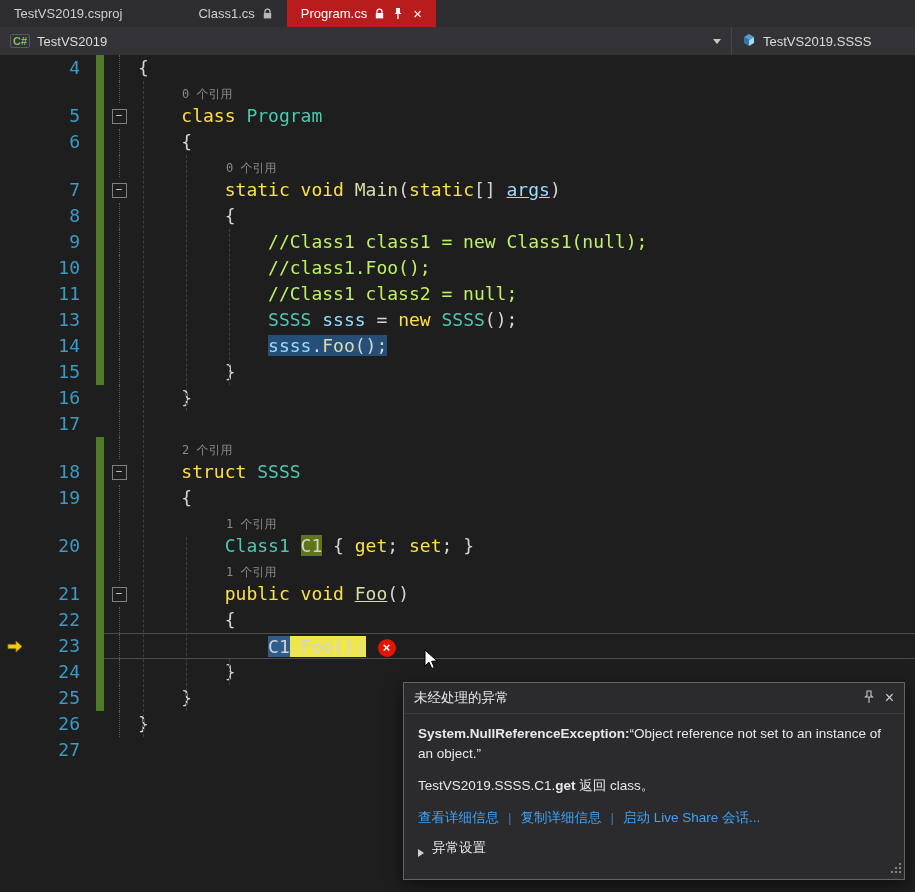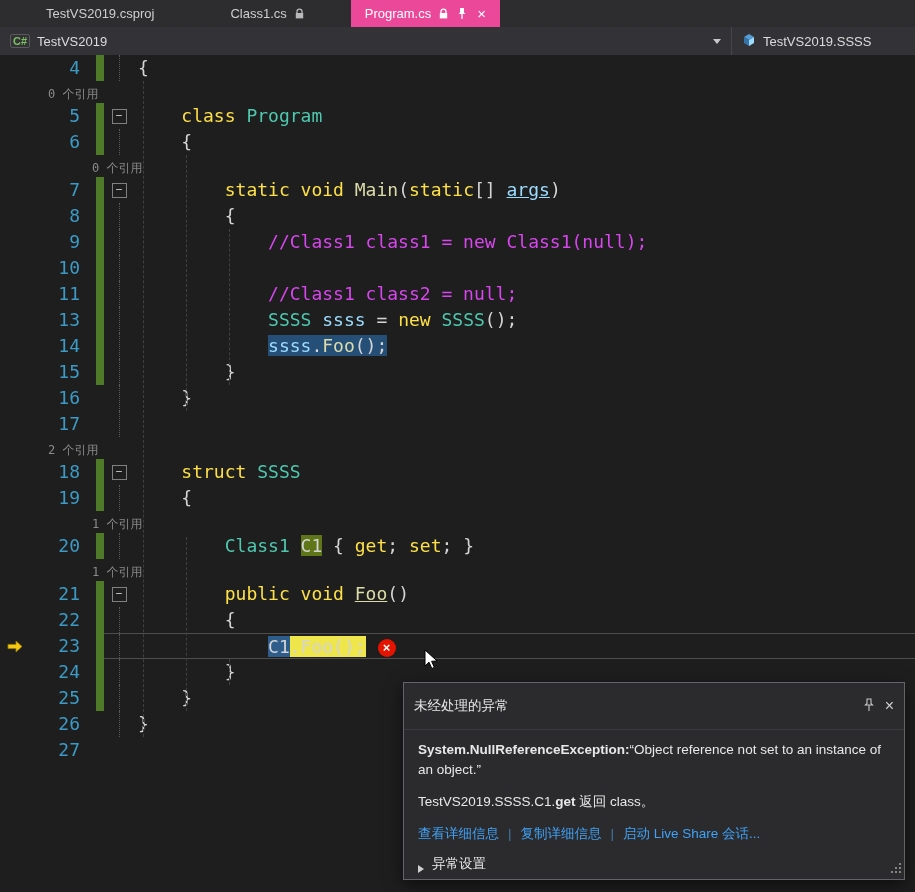--- a/index.html
+++ b/index.html
@@ -2,57 +2,57 @@
 <html><head>
 <meta charset="utf-8">
 <style>
   html,body{margin:0;padding:0;background:#111;}
   .vs{position:relative;width:915px;height:892px;background:#1E1E1E;overflow:hidden;
       font-family:"Liberation Sans",sans-serif;}
 
   
   .tabstrip{height:27px;background:#2D2D30;display:flex;align-items:stretch;
             font-size:13px;color:#CFCFCF;}
-  .tab{display:flex;align-items:center;gap:7px;padding:0 14px;cursor:default;white-space:nowrap;margin-left:32px;}
+  .tab{display:flex;align-items:center;gap:7px;padding:0 14px;cursor:default;white-space:nowrap;}
   .tab-gap{margin-left:48px;}
-  .tab.active{background:#ec4899;color:#FFFFFF;}
+  .tab.active{background:#b91c1c;color:#FFFFFF;}
   .ticon{display:inline-flex;align-items:center;}
   .tclose{font-size:15px;line-height:15px;color:#FFFFFF;margin-left:2px;}
 
   
   .navbar{height:28px;background:#333337;display:flex;align-items:stretch;font-size:13px;color:#DCDCDC;}
   .nav-left{width:711px;display:flex;align-items:center;gap:7px;padding:0 10px;position:relative;}
   .chev{position:absolute;right:10px;width:0;height:0;border-left:4px solid transparent;
         border-right:4px solid transparent;border-top:5px solid #C8C8C8;}
   .nav-div{width:1px;background:#46464A;}
   .nav-right{flex:1;display:flex;align-items:center;gap:7px;padding:0 10px;}
   .csicon{font-weight:bold;font-size:11px;color:#7CC15F;border:1px solid #5a5a5e;padding:0 2px;border-radius:2px;}
 
   
   .editor{position:relative;height:837px;background:#1E1E1E;overflow:hidden;}
   .crow{display:flex;height:26px;line-height:26px;
         font-family:"DejaVu Sans Mono",monospace;font-size:18px;}
-  .crow.lens{height:22px;line-height:22px;flex-direction:column;}
+  .crow.lens{height:22px;line-height:22px;}
   .bp{width:30px;flex:none;display:flex;align-items:center;justify-content:center;}
   .ln{width:66px;flex:none;text-align:right;padding-right:16px;box-sizing:border-box;color:#3C9BC6;}
   .bar{width:8px;flex:none;}
   .bar.green{background:#4F7A28;}
   .fold{width:30px;flex:none;display:flex;align-items:center;justify-content:center;}
   .fbox{width:13px;height:13px;border:1px solid #808080;background:#1E1E1E;color:#C8C8C8;
         font-size:11px;line-height:11px;text-align:center;}
   .fline{width:0;height:100%;border-left:1px dotted #5A5A5A;}
   .codec{flex:1;white-space:pre;padding-left:4px;position:relative;}
   .crow.cur .codec,.crow.cur .fold{border-top:1px solid #4E4E4E;border-bottom:1px solid #4E4E4E;box-sizing:border-box;}
 
   .sg.t{color:#D4D4D4;}
   .sg.kw{color:#fde047;}
   .sg.ty{color:#4EC9B0;}
   .sg.me{color:#DCDCAA;}
   .sg.va{color:#9CDCFE;}
-  .sg.cm{color:#d946ef;}
+  .sg.cm{color:#bef264;}
   .sg.cl{color:#8A8A8A;font-size:12px;}
   .ind1{padding-left:44px;display:inline-block;}
   .ind2{padding-left:88px;display:inline-block;}
   .sel{background:#264F78;}
   .hlg{background:#5F7618;color:#EDEDED;}
   .c1b{background:#2E5D8C;color:#EDE272;}
   .yst{background:#EFE64C;color:#1A1A1A;}
   .und{text-decoration:underline;}
   .erricon{display:inline-block;width:18px;height:18px;border-radius:50%;background:#E51400;
            color:#fff;font-family:"Liberation Sans",sans-serif;font-weight:bold;font-size:13px;
@@ -62,21 +62,21 @@
   .g0{left:143px;top:26px;height:656px;}
   .g1a{left:186px;top:100px;height:256px;}
   .g1b{left:186px;top:482px;height:174px;}
   .g2a{left:229px;top:174px;height:156px;}
   .g2b{left:229px;top:604px;height:26px;}
 
   
   .popup{position:absolute;left:403px;top:682px;width:502px;height:198px;background:#2B2B2E;
          border:1px solid #63636A;box-shadow:0 5px 16px rgba(0,0,0,.55);z-index:10;
          box-sizing:border-box;color:#E8E8E8;font-size:13.5px;}
-  .phead{height:30px;display:flex;align-items:center;padding:8px 10px;gap:10px;
+  .phead{height:30px;display:flex;align-items:center;padding:0 10px;gap:10px;
          border-bottom:1px solid #3A3A3E;}
   .ptitle{flex:1;}
   .pbody{padding:4px 14px;}
   .msg{line-height:1.5;margin:6px 0 8px;}
   .msg b, .detail b{font-weight:bold;}
   .detail{margin:12px 0 14px;}
   .links{display:flex;align-items:center;gap:9px;color:#3FA2F7;margin:2px 0 12px;white-space:nowrap;}
   .lsep{color:#3E77AA;}
   .settings{display:flex;align-items:flex-end;gap:8px;color:#E8E8E8;}
   .tri{width:0;height:0;border-top:4px solid transparent;border-bottom:4px solid transparent;
@@ -215,21 +215,21 @@
           </span>
           <span class="codec"><span class="sg t">            </span><span class="sg cm">//Class1 class1 = new Class1(null);</span></span>
         </div>
         <div class="crow">
           <span class="bp"></span>
           <span class="ln">10</span>
           <span class="bar green"></span>
           <span class="fold">
             <span class="fline"></span>
           </span>
-          <span class="codec"><span class="sg t">            </span></span>
+          <span class="codec"><span class="sg t">            </span><span class="sg cm">//class1.Foo();</span></span>
         </div>
         <div class="crow">
           <span class="bp"></span>
           <span class="ln">11</span>
           <span class="bar green"></span>
           <span class="fold">
             <span class="fline"></span>
           </span>
           <span class="codec"><span class="sg t">            </span><span class="sg cm">//Class1 class2 = null;</span></span>
         </div>

